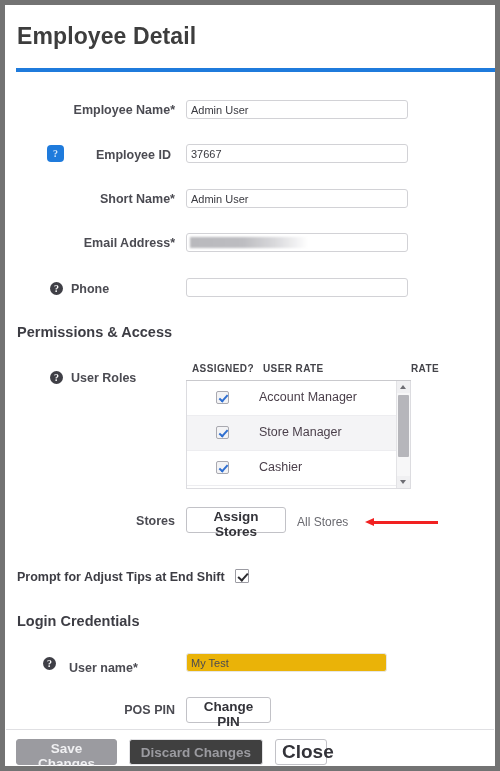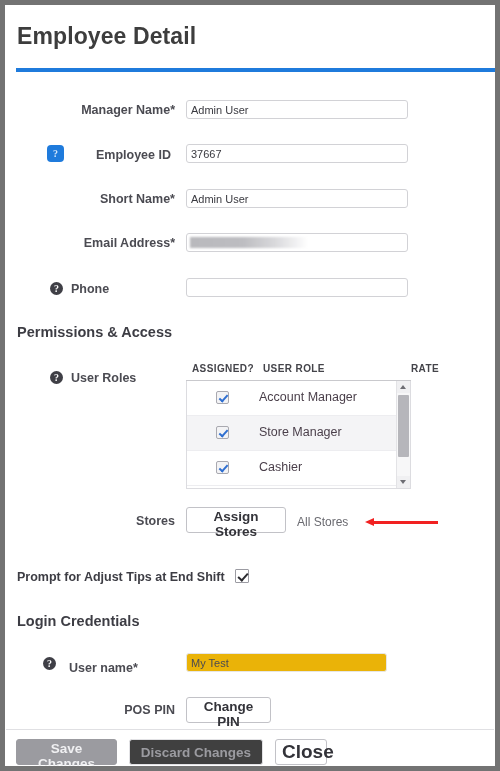--- a/index.html
+++ b/index.html
@@ -362,21 +362,21 @@
 </style>
 </head>
 <body>
 
 <div id="app">
 
   <div class="page-title">Employee Detail</div>
   <div class="title-rule"></div>
 
   <div class="row" style="top:95px;">
-    <div class="fieldlabel" style="left:20px; top:3px; width:150px;">Manager Name*</div>
+    <div class="fieldlabel" style="left:20px; top:3px; width:150px;">Employee Name*</div>
     <input class="textinput" style="top: 0px;" value="Admin User">
   </div>
 
   <div class="row" style="top:139px;">
     <div class="helpicon selected" style="left:44px; top:3px;"></div>
     <div class="fieldlabel" style="left:20px; top:4px; width:130px; text-align:right; left:36px;">Employee ID</div>
     <input class="textinput" style="top: 0px;" value="37667">
   </div>
 
   <div class="row" style="top:184px;">
@@ -399,21 +399,21 @@
   <div class="section-head" style="top:319px;">Permissions &amp; Access</div>
 
   <div class="row" style="top:362px;">
     <div class="helpicon" style="left:45px; top:4px;">?</div>
     <div class="fieldlabel" style="left:66px; top:4px;">User Roles</div>
   </div>
 
   <div class="roles-wrap">
     <div class="roles-head">
       <div class="rh rh-assigned">ASSIGNED?</div>
-      <div class="rh rh-role">USER ROLE</div>
+      <div class="rh rh-role">USER RATE</div>
       <div class="rh rh-rate">RATE</div>
     </div>
     <div class="roles-body">
       <div class="role-row">
         <div class="role-check"></div>
         <div class="role-name">Account Manager</div>
       </div>
       <div class="role-row alt">
         <div class="role-check"></div>
         <div class="role-name">Store Manager</div>

